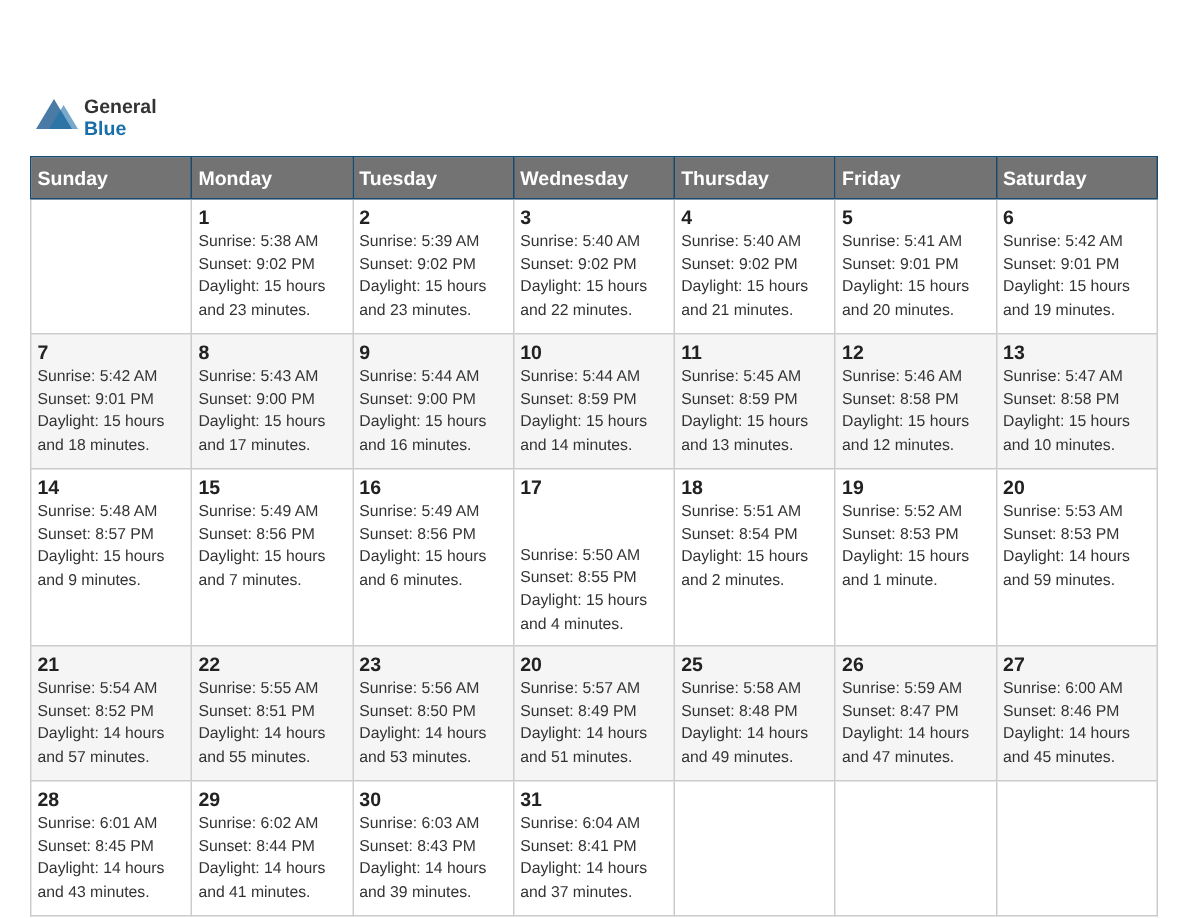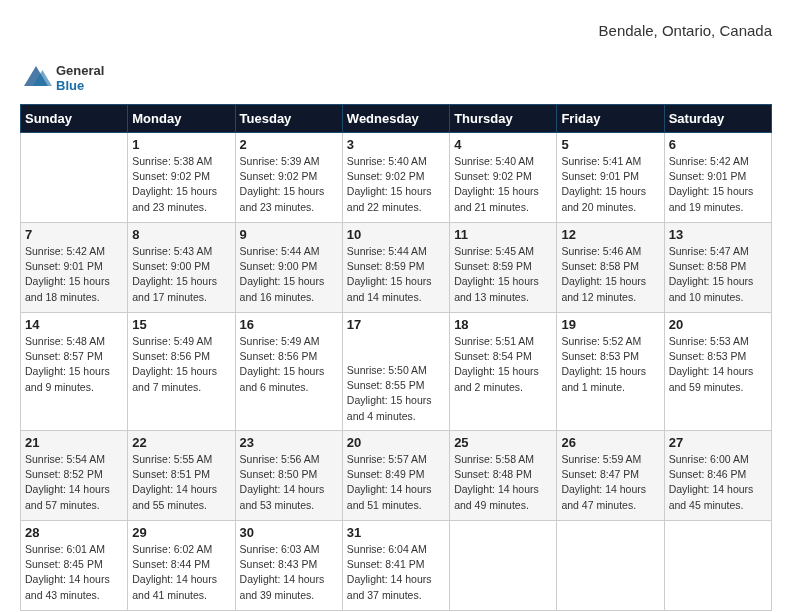--- a/index.html
+++ b/index.html
@@ -45,21 +45,21 @@
       font-size: 15px;
       color: #333;
       margin-top: 2px;
     }
     table {
       width: 100%;
       border-collapse: collapse;
       table-layout: fixed;
     }
     thead tr th {
-      background: #0f172a;
+      background: #737373;
       color: #fff;
       font-size: 13px;
       font-weight: bold;
       padding: 6px 4px;
       text-align: left;
       border: 1px solid #1a4a6e;
     }
     tbody tr td {
       border: 1px solid #ccc;
       vertical-align: top;
@@ -94,21 +94,20 @@
     <svg class="logo-icon" viewBox="0 0 40 40">
       <polygon points="20,5 35,30 5,30" fill="#2a6496" opacity="0.85"></polygon>
       <polygon points="28,10 40,30 16,30" fill="#1a6fa8" opacity="0.6"></polygon>
     </svg>
     <div class="logo-text">
       <span class="logo-general">General</span>
       <span class="logo-blue">Blue</span>
     </div>
   </div>
   <div class="title-block">
-    <div class="location">Bendale, Ontario, Canada</div>
   </div>
 </div>
 
 <table>
   <thead>
     <tr>
     <th>Sunday</th>
         <th>Monday</th>
         <th>Tuesday</th>
         <th>Wednesday</th>

